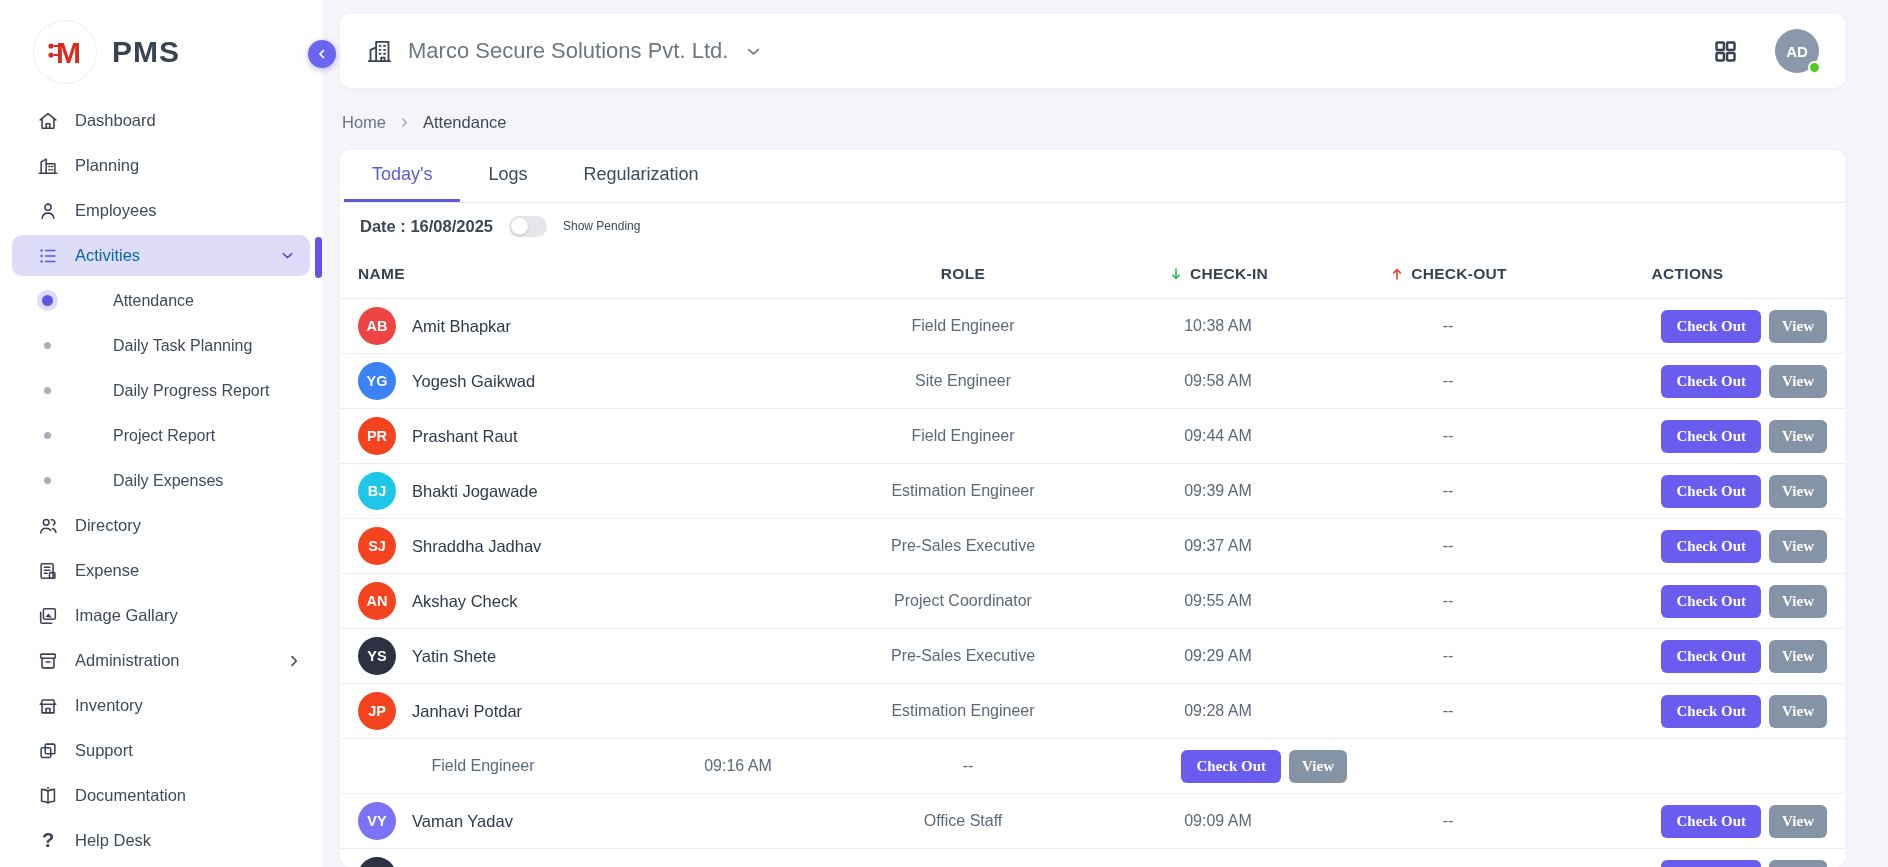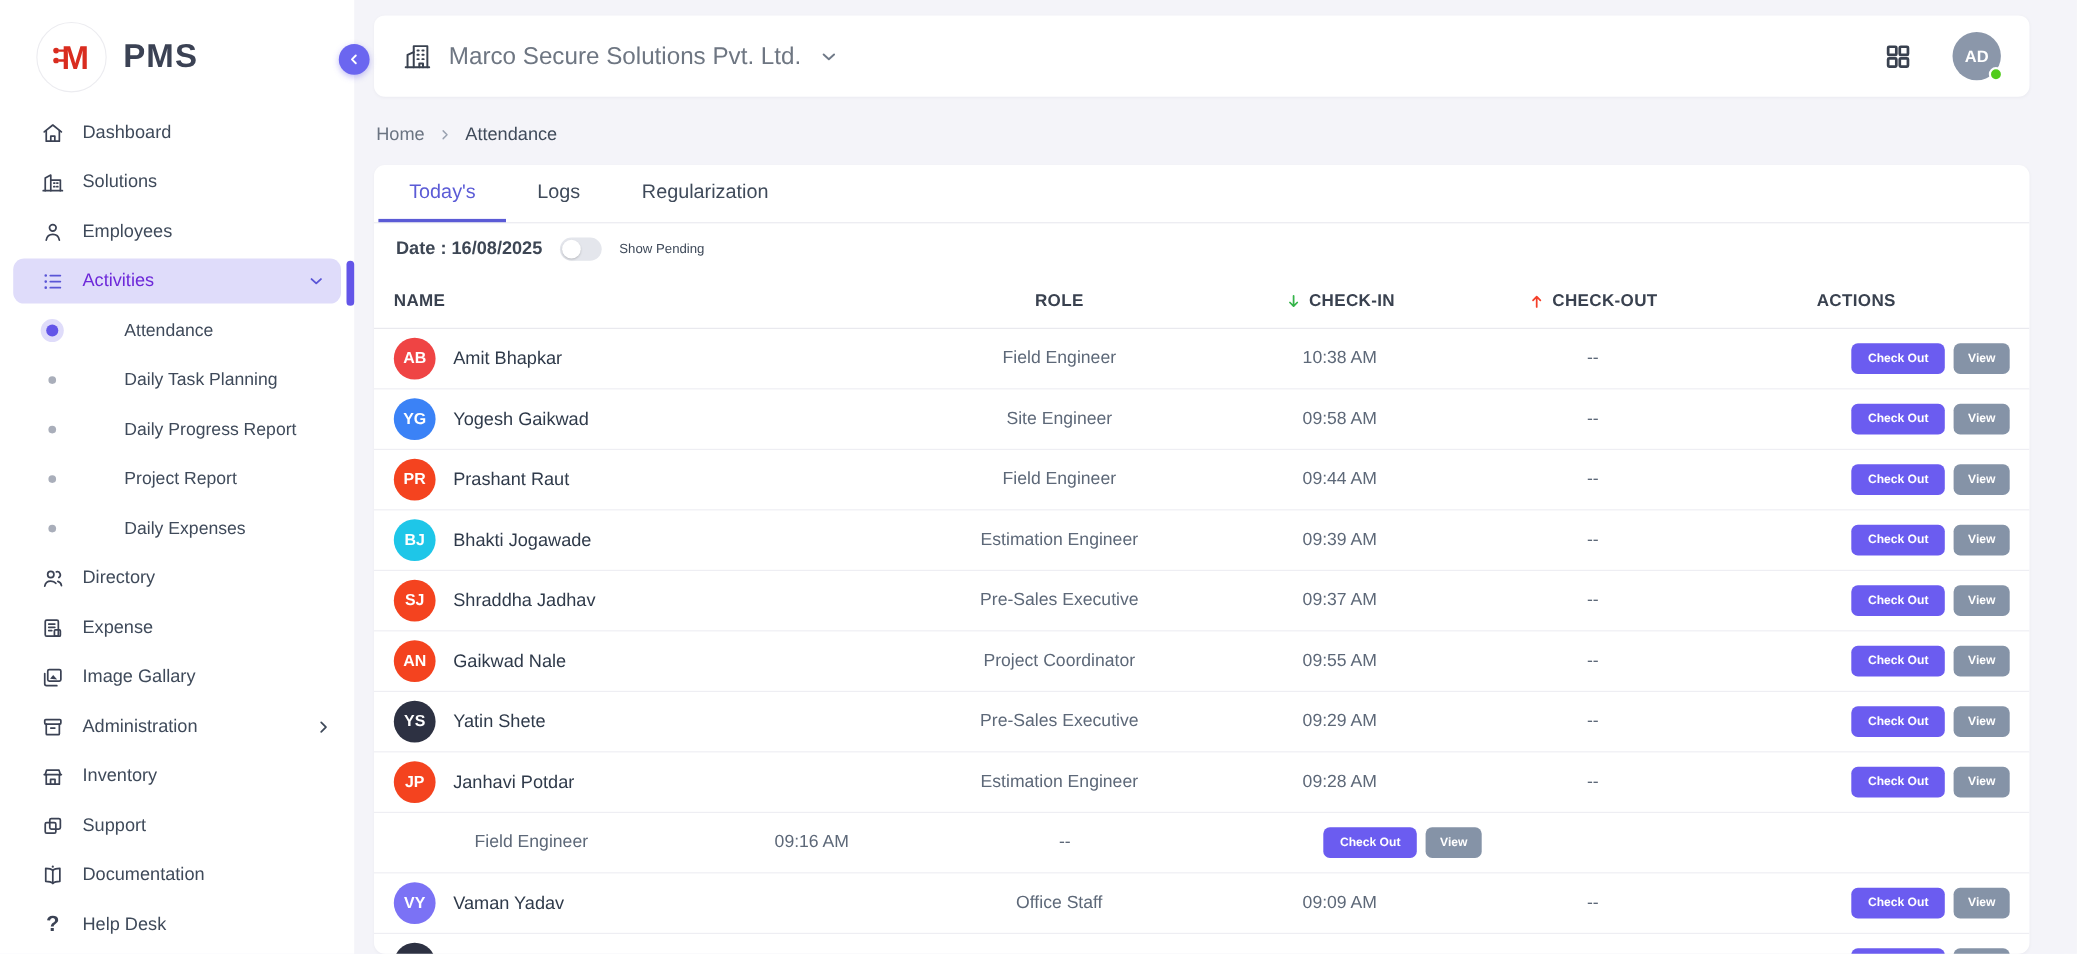--- a/index.html
+++ b/index.html
@@ -9,21 +9,21 @@
   .sidebar { position:absolute; left:0; top:0; width:322px; height:867px; background:#fff; z-index:2; }
   .logo-row { display:flex; align-items:center; padding:20px 0 0 33px; }
   .logo-circle { width:64px; height:64px; border-radius:50%; border:1px solid #ececf0; display:flex; align-items:center; justify-content:center; background:#fff; }
   .logo-title { font-size:30px; font-weight:700; color:#3b4254; margin-left:15px; letter-spacing:1px; }
   .nav { margin-top:14px; }
   .nav-outer { position:relative; }
   .nav-item { display:flex; align-items:center; height:45px; padding:0 20px 0 37px; color:#3f4a5a; font-size:16.5px; font-weight:500; cursor:pointer; }
   .nav-ico { width:22px; height:22px; display:flex; align-items:center; justify-content:center; color:#3b4254; flex:0 0 22px; }
   .nav-label { margin-left:16px; flex:1; }
   .nav-trail { display:flex; align-items:center; color:#3f4a5a; }
-  .nav-outer.is-active .nav-item { margin:2px 12px; height:41px; padding:0 14px 0 25px; background:#dfdcfa; border-radius:10px; color:#6d28d9; }
+  .nav-outer.is-active .nav-item { margin:2px 12px; height:41px; padding:0 14px 0 25px; background:#dfdcfa; border-radius:10px; color:#0369a1; }
   .nav-outer.is-active .nav-ico, .nav-outer.is-active .nav-trail { color:#5a55d6; }
   .active-bar { position:absolute; right:0; top:2px; width:7px; height:41px; background:#6355e8; border-radius:5px; }
   .sub-item { display:flex; align-items:center; height:45px; padding-left:40px; cursor:pointer; }
   .sub-dot-wrap { width:14px; display:flex; justify-content:center; }
   .sub-dot { width:7px; height:7px; border-radius:50%; background:#a9aeba; }
   .sub-dot.active { width:11px; height:11px; background:#6355e8; box-shadow:0 0 0 5px #dfdcfa; }
   .sub-label { margin-left:59px; font-size:16px; font-weight:500; color:#3f4a5a; }
   .qmark { font-size:20px; font-weight:600; color:#3b4254; }
 
   .collapse-btn { position:absolute; left:308px; top:40px; width:28px; height:28px; border-radius:50%; background:#6b66f0; border:none; display:flex; align-items:center; justify-content:center; cursor:pointer; z-index:5; box-shadow:0 2px 6px rgba(80,70,230,.35); }
@@ -64,21 +64,21 @@
   .col-name { width:480px; display:flex; align-items:center; text-align:left; justify-content:flex-start; }
   .col-role { width:250px; }
   .col-in { width:260px; }
   .col-out { width:200px; }
   .col-actions { width:279px; }
   .td { font-size:16px; color:#5d6878; text-align:center; }
   .trow .col-actions { display:flex; justify-content:flex-end; gap:8px; }
   .avatar { width:38px; height:38px; border-radius:50%; display:flex; align-items:center; justify-content:center; margin-right:16px; flex:0 0 38px; }
   .avatar-initials { color:#fff; font-size:14.5px; font-weight:700; }
   .emp-name { font-size:16.5px; color:#2f3a4a; font-weight:500; }
-  .btn { border:none; color:#fff; border-radius:6px; font-family:Liberation Sans, sans-serif; font-size:11px; font-weight:700; cursor:pointer; }
+  .btn { border:none; color:#fff; border-radius:6px; font-family:Liberation Serif, serif; font-size:15px; font-weight:700; cursor:pointer; }
   .btn-primary { background:#6b5cf0; padding:8px 15px; }
   .btn-gray { background:#8593a7; padding:8px 13px; }
 </style>
 </head>
 <body>
 
 <aside class="sidebar">
   <div class="logo-row">
     <div class="logo-circle">
       <svg width="44" height="44" viewBox="0 0 44 44" fill="none">
@@ -106,21 +106,21 @@
       <div class="nav-outer">
         <div class="nav-item">
           <span class="nav-ico">
             <svg width="22" height="22" viewBox="0 0 24 24" fill="none" stroke="currentColor" stroke-width="1.7" stroke-linecap="round" stroke-linejoin="round">
               <path d="M4.5 20V7.5L10 4.5V20"></path>
               <path d="M10 9.5h9.5V20"></path>
               <path d="M2.5 20h19"></path>
               <path d="M13 12.5h1M16 12.5h1M13 16h1M16 16h1"></path>
             </svg>
           </span>
-          <span class="nav-label">Solutions</span>
+          <span class="nav-label">Planning</span>
         </div>
       </div>
       <div class="nav-outer">
         <div class="nav-item">
           <span class="nav-ico">
             <svg width="22" height="22" viewBox="0 0 24 24" fill="none" stroke="currentColor" stroke-width="1.7" stroke-linecap="round" stroke-linejoin="round">
               <circle cx="12" cy="7.8" r="3.3"></circle>
               <path d="M5.5 20c.7-4 3.8-5.7 6.5-5.7s5.8 1.7 6.5 5.7"></path>
             </svg>
           </span>
@@ -444,21 +444,21 @@
           <div class="td col-actions">
             <button class="btn btn-primary">Check Out</button>
             <button class="btn btn-gray">View</button>
           </div>
         </div>
         <div class="trow">
           <div class="td col-name">
             <span class="avatar" style="background: rgb(244, 67, 31);">
               <span class="avatar-initials">AN</span>
             </span>
-            <span class="emp-name">Gaikwad Nale</span>
+            <span class="emp-name">Akshay Check</span>
           </div>
           <div class="td col-role">Project Coordinator</div>
           <div class="td col-in">09:55 AM</div>
           <div class="td col-out">--</div>
           <div class="td col-actions">
             <button class="btn btn-primary">Check Out</button>
             <button class="btn btn-gray">View</button>
           </div>
         </div>
         <div class="trow">

